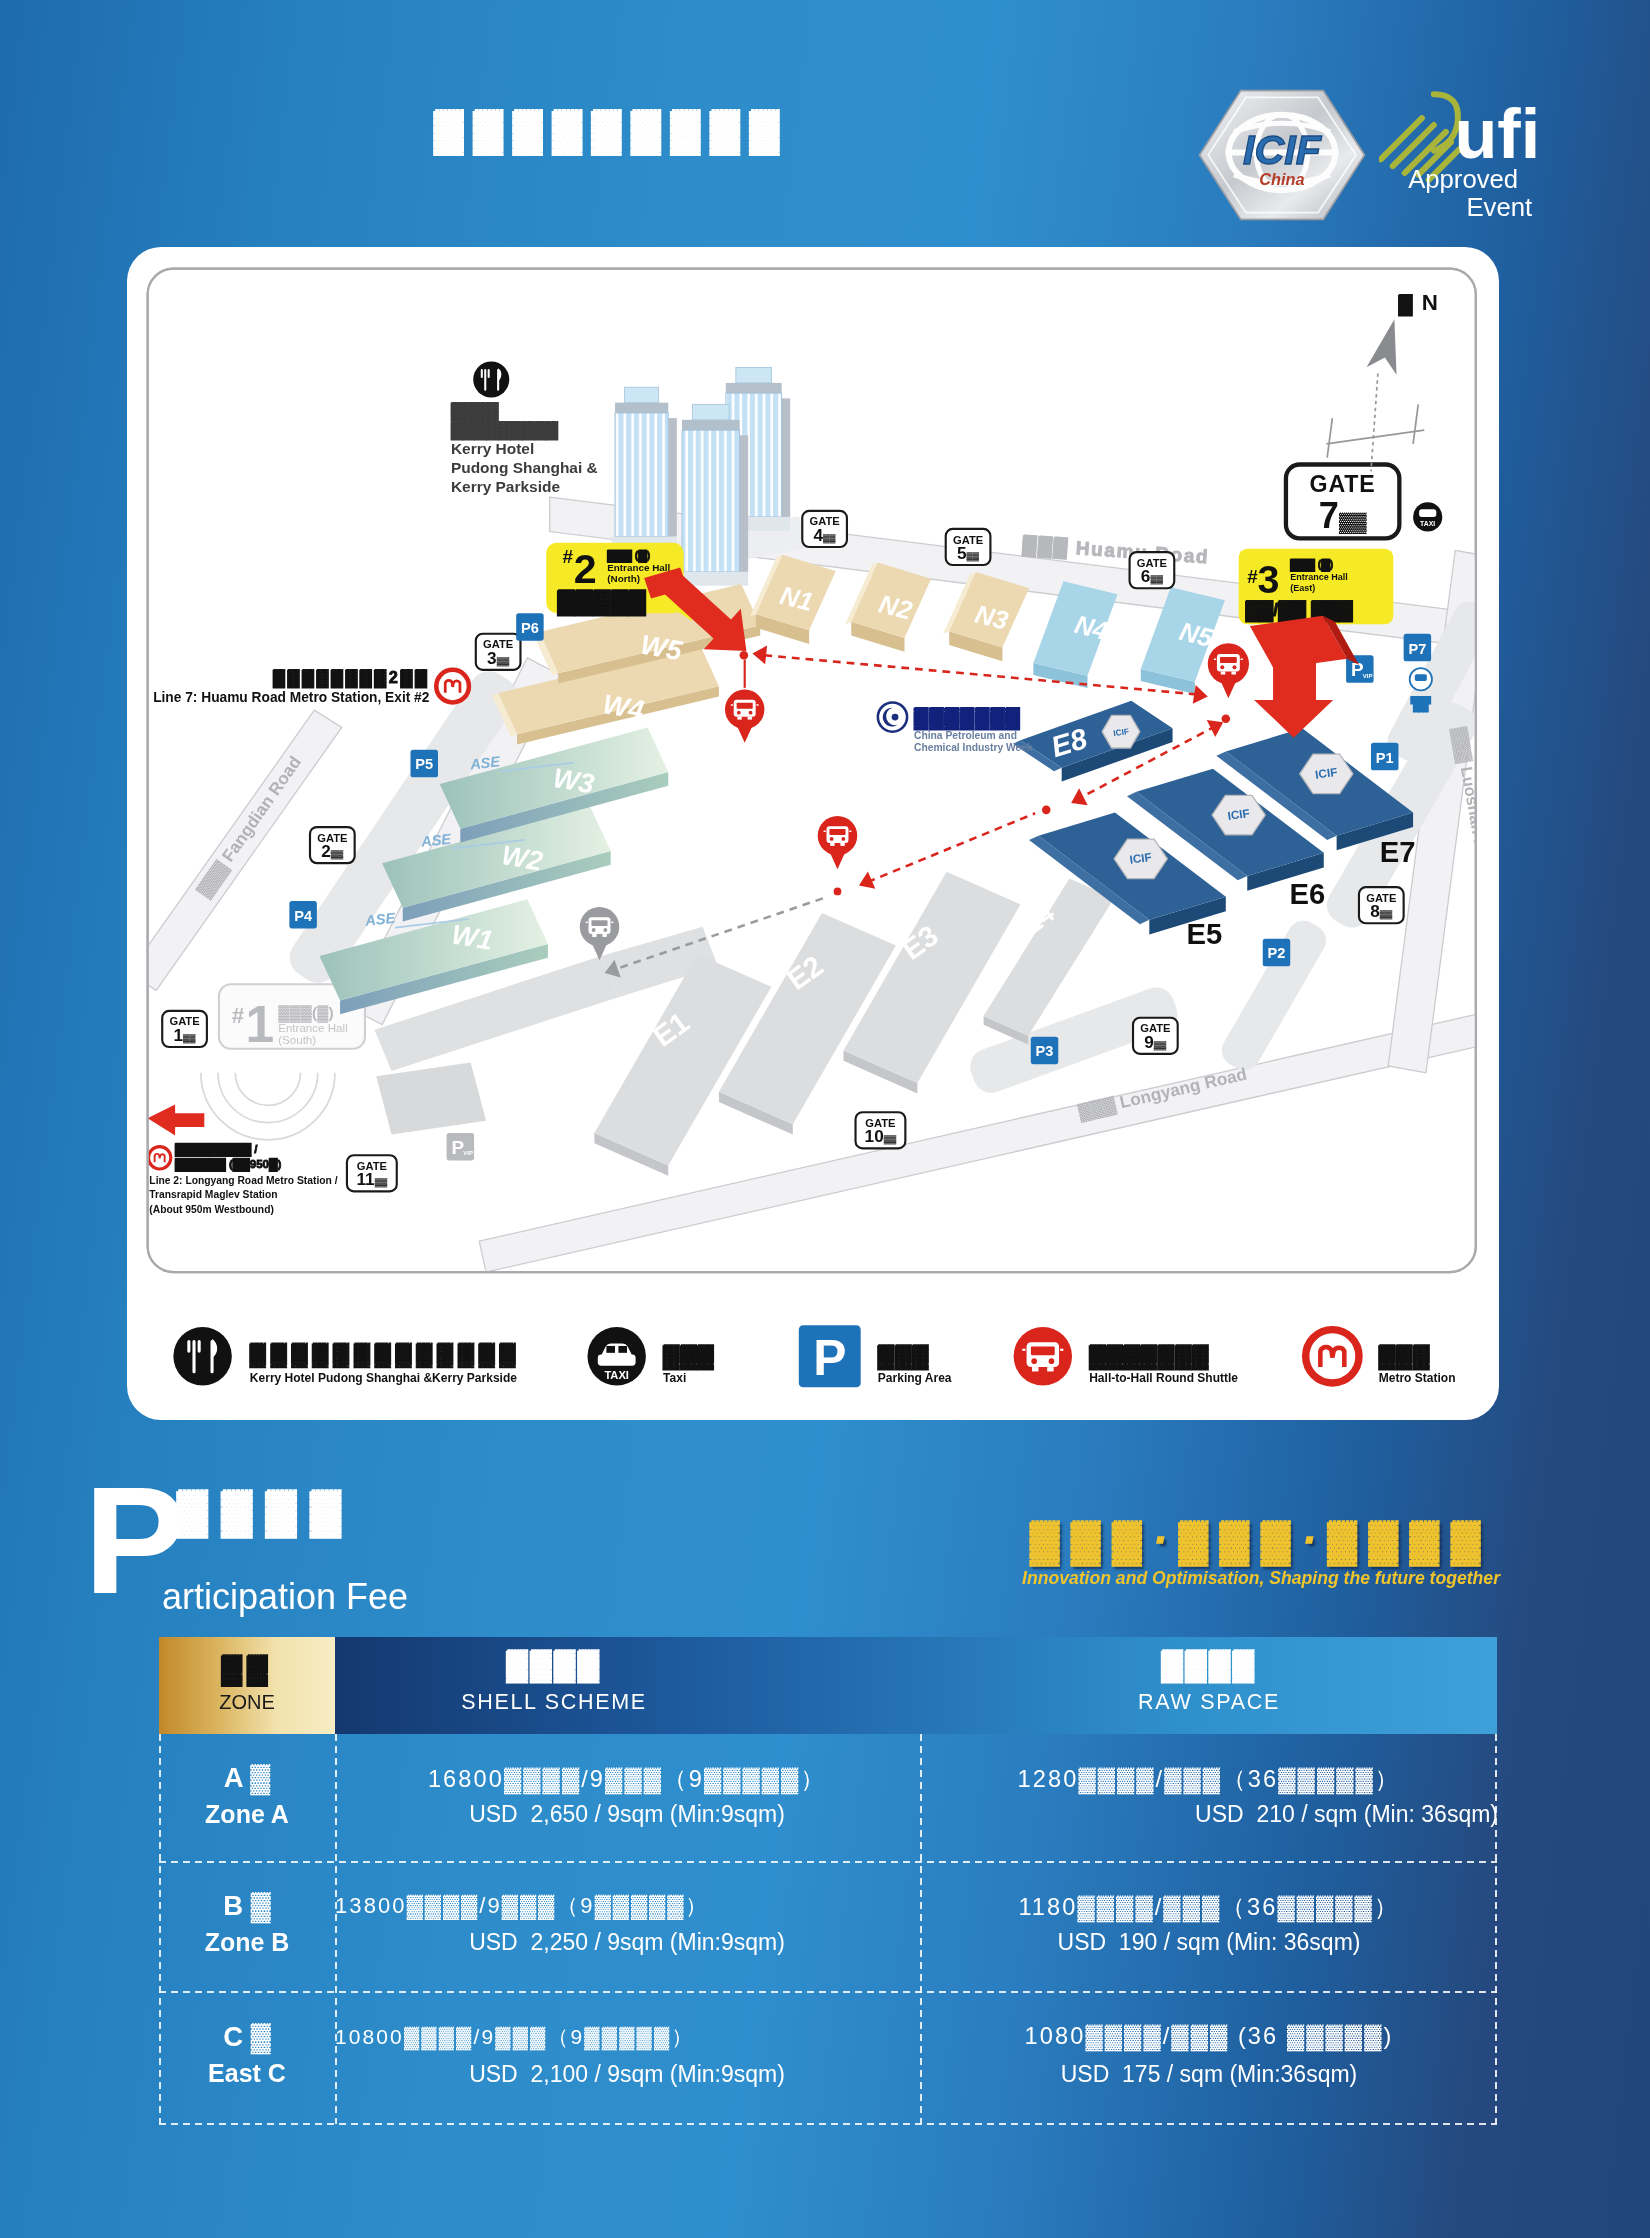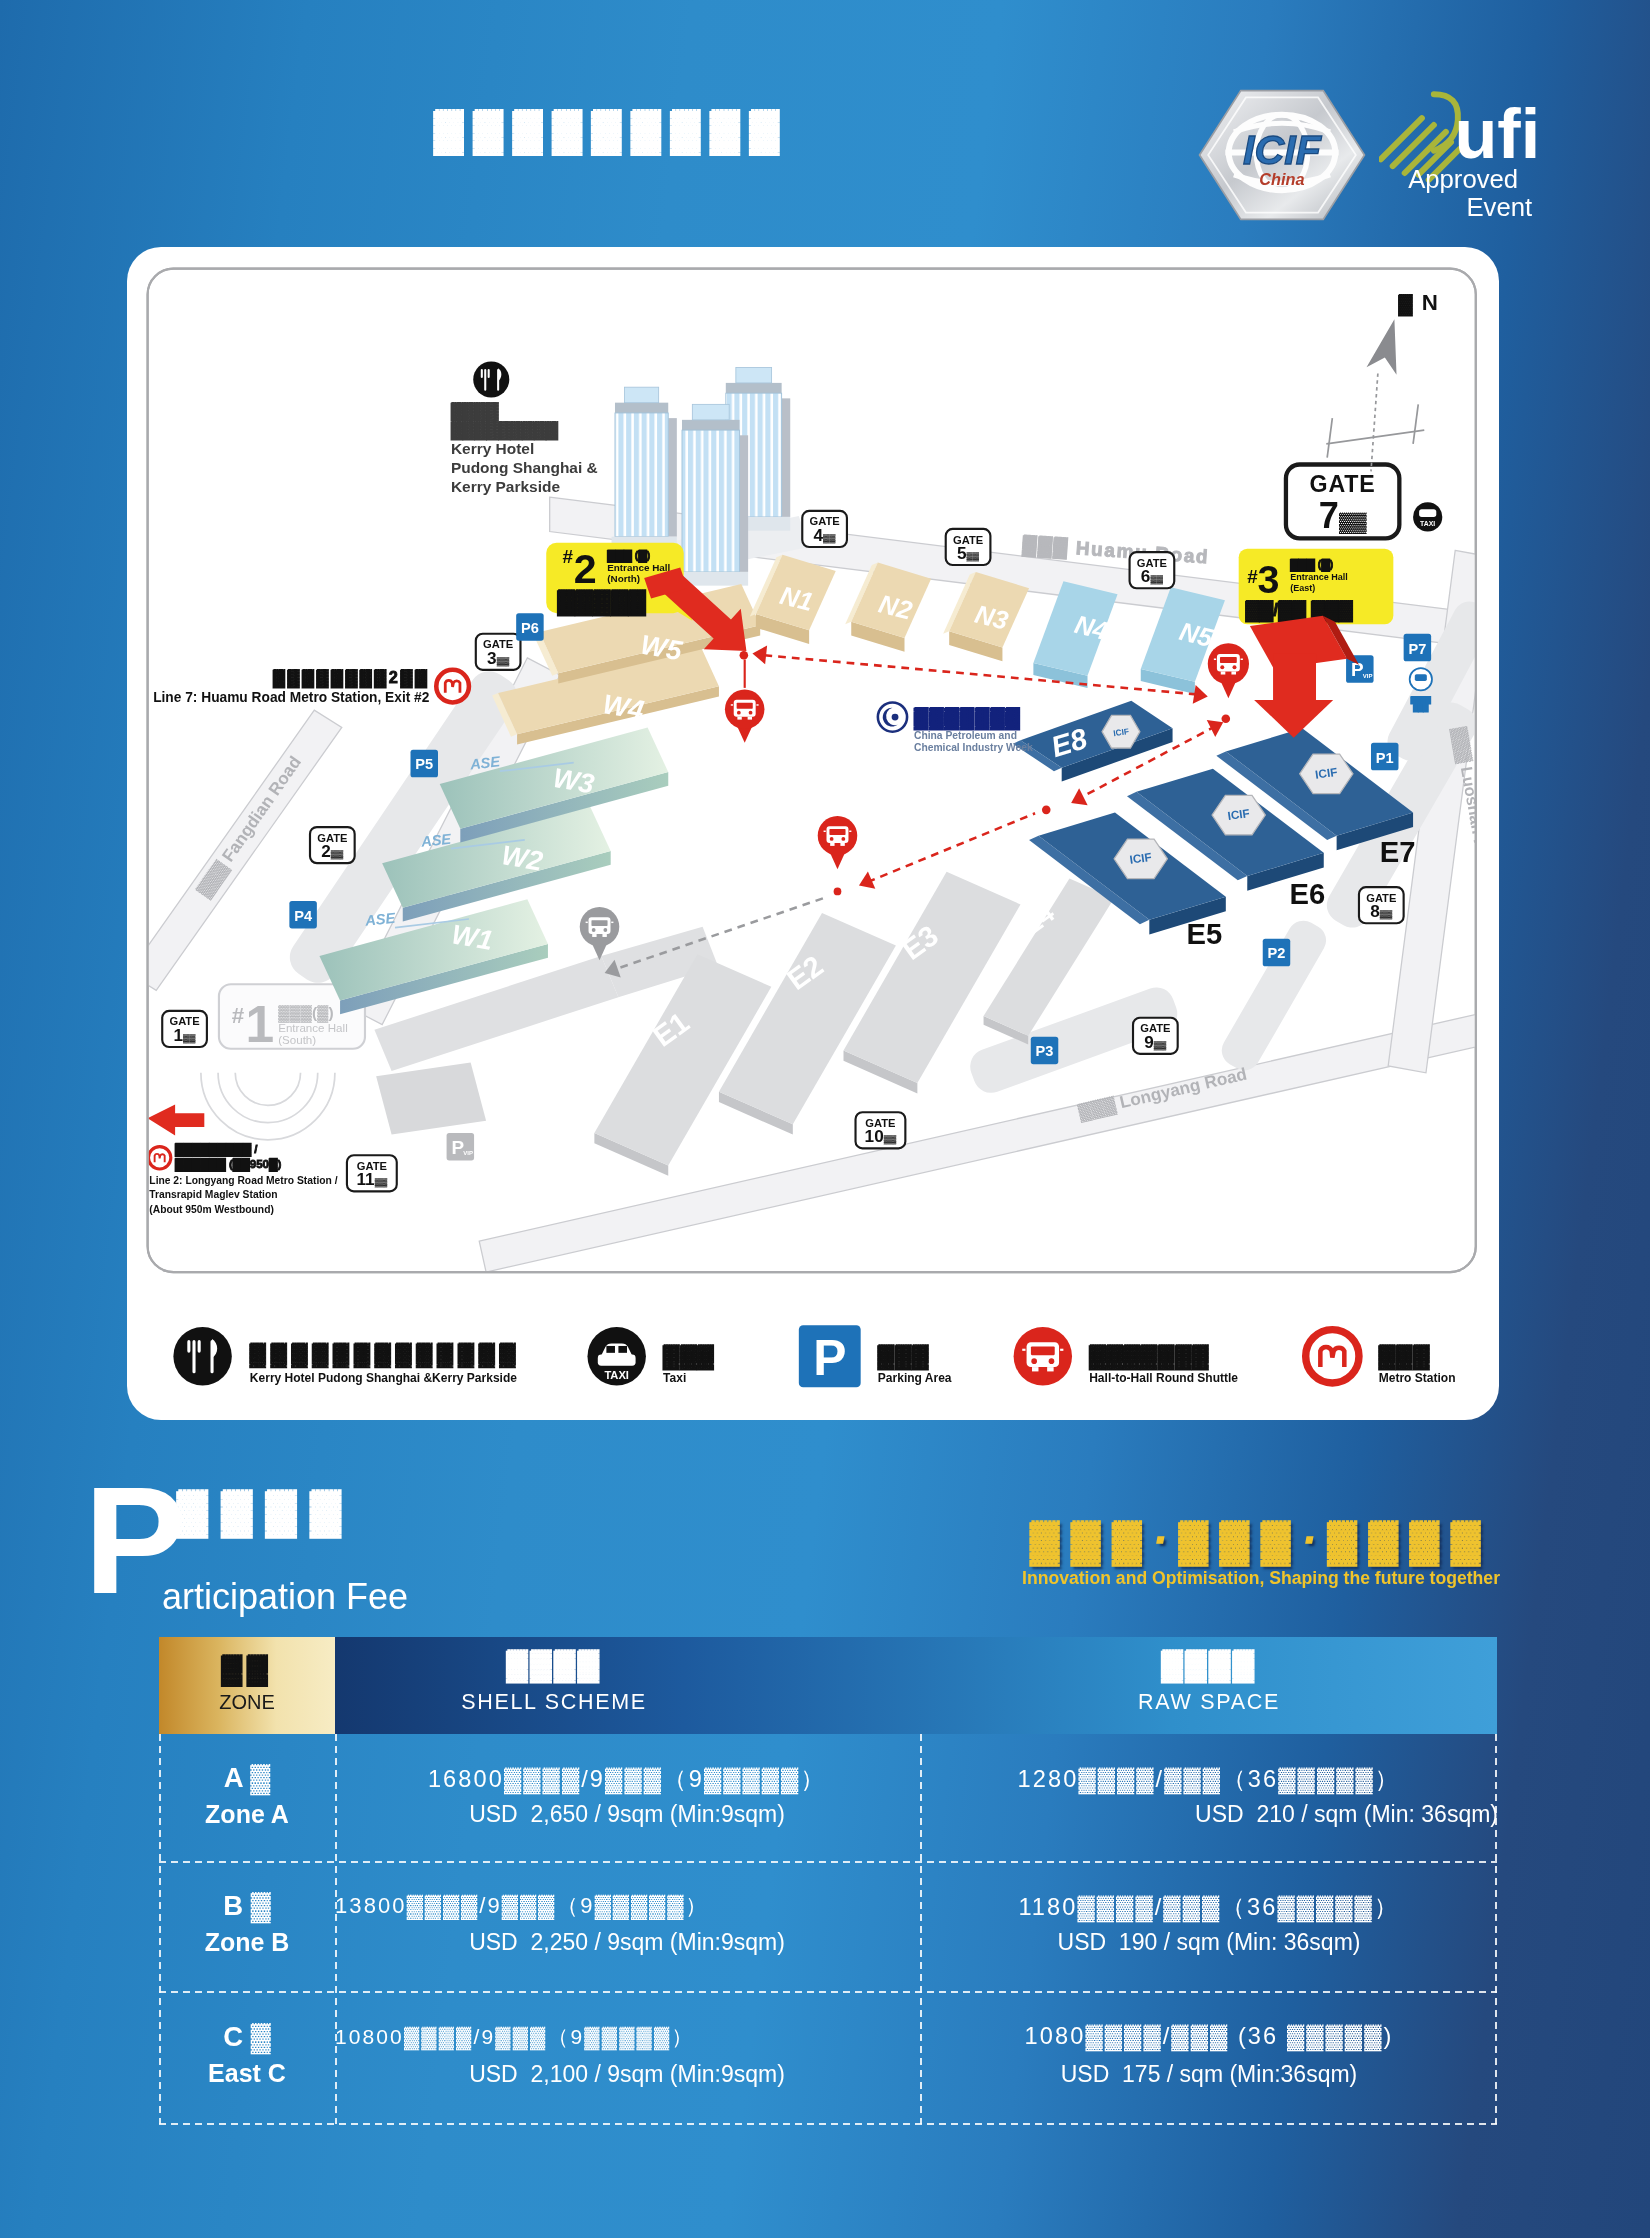--- a/index.html
+++ b/index.html
@@ -407,21 +407,21 @@
 <text x="1268" y="1608" fill="#111" text-anchor="start" style="font-family:&quot;Liberation Sans&quot;,sans-serif;font-size:14px;font-weight:bold;">Hall-to-Hall Round Shuttle</text>
 <circle cx="1551" cy="1578" r="31" fill="#fff" stroke="#da251c" stroke-width="8.680000000000001"></circle>
 <path d="M 1537.05 1590.4 L 1537.05 1571.8 A 6.9750000000000005 6.9750000000000005 0 0 1 1550.225 1571.8 L 1551 1579.55 L 1552.55 1571.8 A 6.9750000000000005 6.9750000000000005 0 0 1 1564.95 1571.8 L 1564.95 1590.4" fill="none" stroke="#da251c" stroke-width="5.27"></path>
 <text x="1605" y="1586" fill="#111" text-anchor="start" style="font-family:&quot;Liberation Sans&quot;,sans-serif;font-size:26px;font-weight:bold;letter-spacing:1px;" stroke="#111" stroke-width="1.3">▓▓▓</text>
 <text x="1605" y="1608" fill="#111" text-anchor="start" style="font-family:&quot;Liberation Sans&quot;,sans-serif;font-size:14px;font-weight:bold;">Metro Station</text>
 </svg>
 <div style="position:absolute;left:84px;top:1463px;font-size:153px;font-weight:bold;color:#fff;line-height:1">P</div>
 <div style="position:absolute;left:177px;top:1487px;font-size:42px;font-weight:bold;color:#fff;letter-spacing:13.8px;-webkit-text-stroke:1.7px #fff">▓▓▓▓</div>
 <div style="position:absolute;left:162px;top:1576px;font-size:36px;font-weight:normal;color:#fff">articipation Fee</div>
 <div style="position:absolute;left:1022px;top:1518px;width:478px;text-align:center;font-size:40px;font-weight:bold;font-style:italic;color:#efc32f;letter-spacing:12px;-webkit-text-stroke:1.3px #efc32f;text-shadow:2.6px 3.4px 2.6px rgba(15,35,75,.85)">▓▓▓·▓▓▓·▓▓▓▓</div>
-<div style="position:absolute;left:1022px;top:1568px;width:478px;text-align:center;white-space:nowrap;font-size:17.6px;font-weight:bold;color:#f0c42a">Innovation and Optimisation, Shaping the future together</div>
+<div style="position:absolute;left:1022px;top:1568px;width:478px;text-align:center;white-space:nowrap;font-size:17.6px;font-weight:bold;font-style:italic;color:#f0c42a">Innovation and Optimisation, Shaping the future together</div>
 <div style="position:absolute;left:159px;top:1637px;width:176px;height:97px;background:linear-gradient(90deg,#c2882a,#dab45e,#f2e2ad,#f7ecc4)"></div>
 <div style="position:absolute;left:335px;top:1637px;width:1162px;height:97px;background:linear-gradient(90deg,#14386f,#1d5a9e 30%,#2f8fcb 72%,#3f9fd9)"></div>
 <div style="position:absolute;left:159px;top:1653px;width:176px;text-align:center;font-size:28px;font-weight:bold;color:#111;letter-spacing:5.2px;-webkit-text-stroke:1.3px #111">▓▓</div>
 <div style="position:absolute;left:159px;top:1691px;width:176px;text-align:center;font-size:20px;color:#1a1a1a">ZONE</div>
 <div style="position:absolute;left:335px;top:1648px;width:438px;text-align:center;font-size:29px;font-weight:bold;color:#fff;letter-spacing:2.6px;-webkit-text-stroke:1.3px #fff">▓▓▓▓</div>
 <div style="position:absolute;left:335px;top:1690px;width:438px;text-align:center;font-size:21.5px;color:#fff;letter-spacing:1.7px">SHELL SCHEME</div>
 <div style="position:absolute;left:920px;top:1648px;width:578px;text-align:center;font-size:29px;font-weight:bold;color:#fff;letter-spacing:2.6px;-webkit-text-stroke:1.3px #fff">▓▓▓▓</div>
 <div style="position:absolute;left:920px;top:1690px;width:578px;text-align:center;font-size:21.5px;color:#fff;letter-spacing:1.7px">RAW SPACE</div>
 <div style="position:absolute;left:159px;top:1734px;width:1.7px;height:390px;background:repeating-linear-gradient(180deg,rgba(255,255,255,.85) 0 6.9px,transparent 6.9px 12px)"></div>
 <div style="position:absolute;left:335px;top:1734px;width:1.7px;height:390px;background:repeating-linear-gradient(180deg,rgba(255,255,255,.85) 0 6.9px,transparent 6.9px 12px)"></div>

